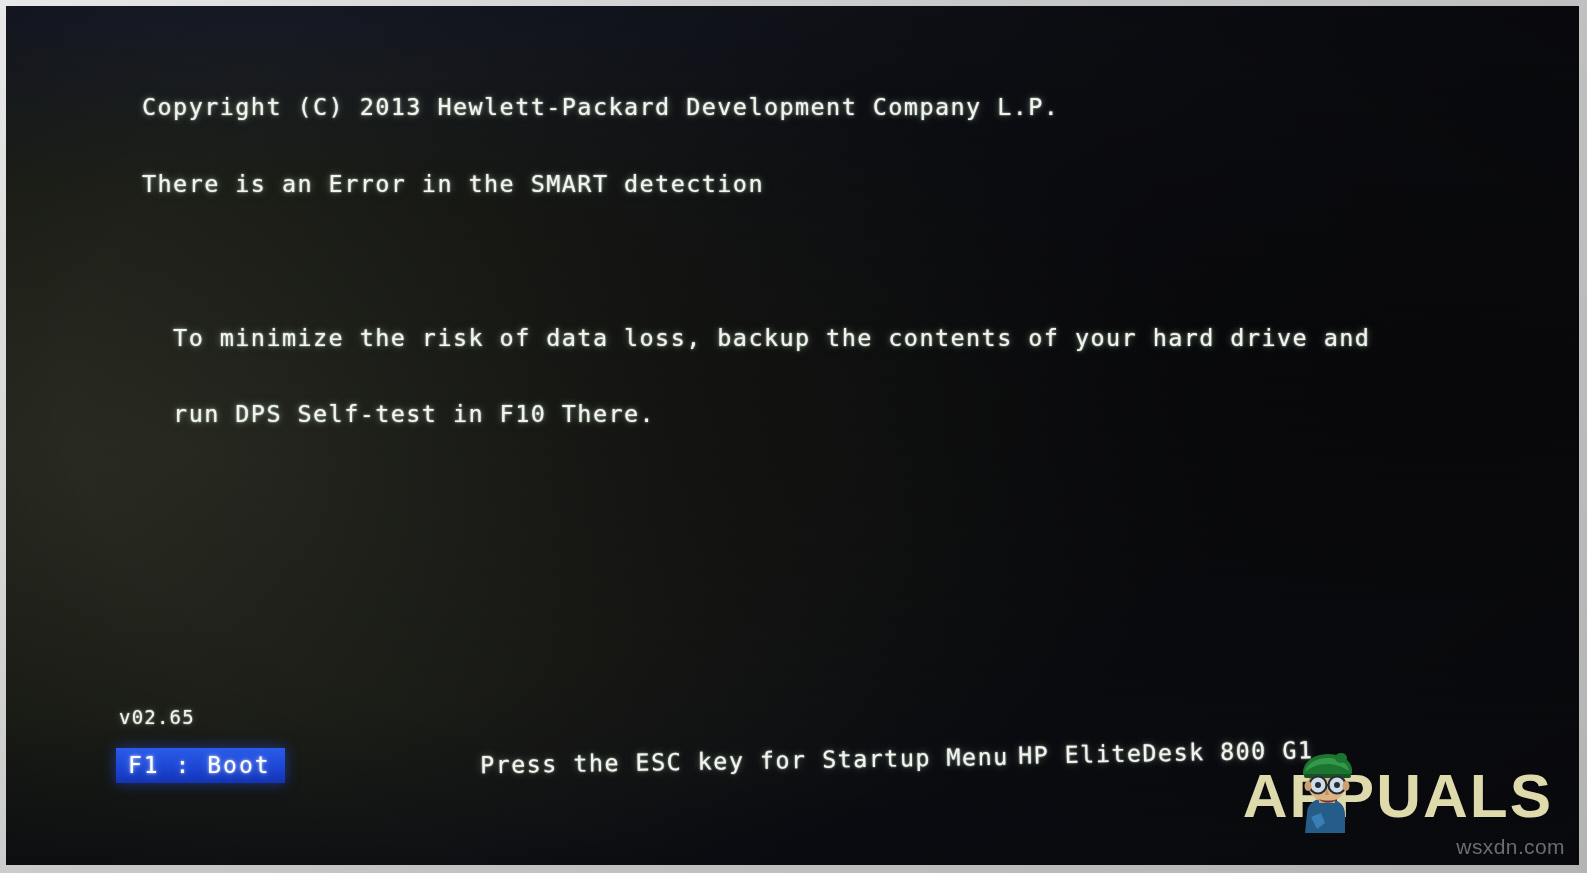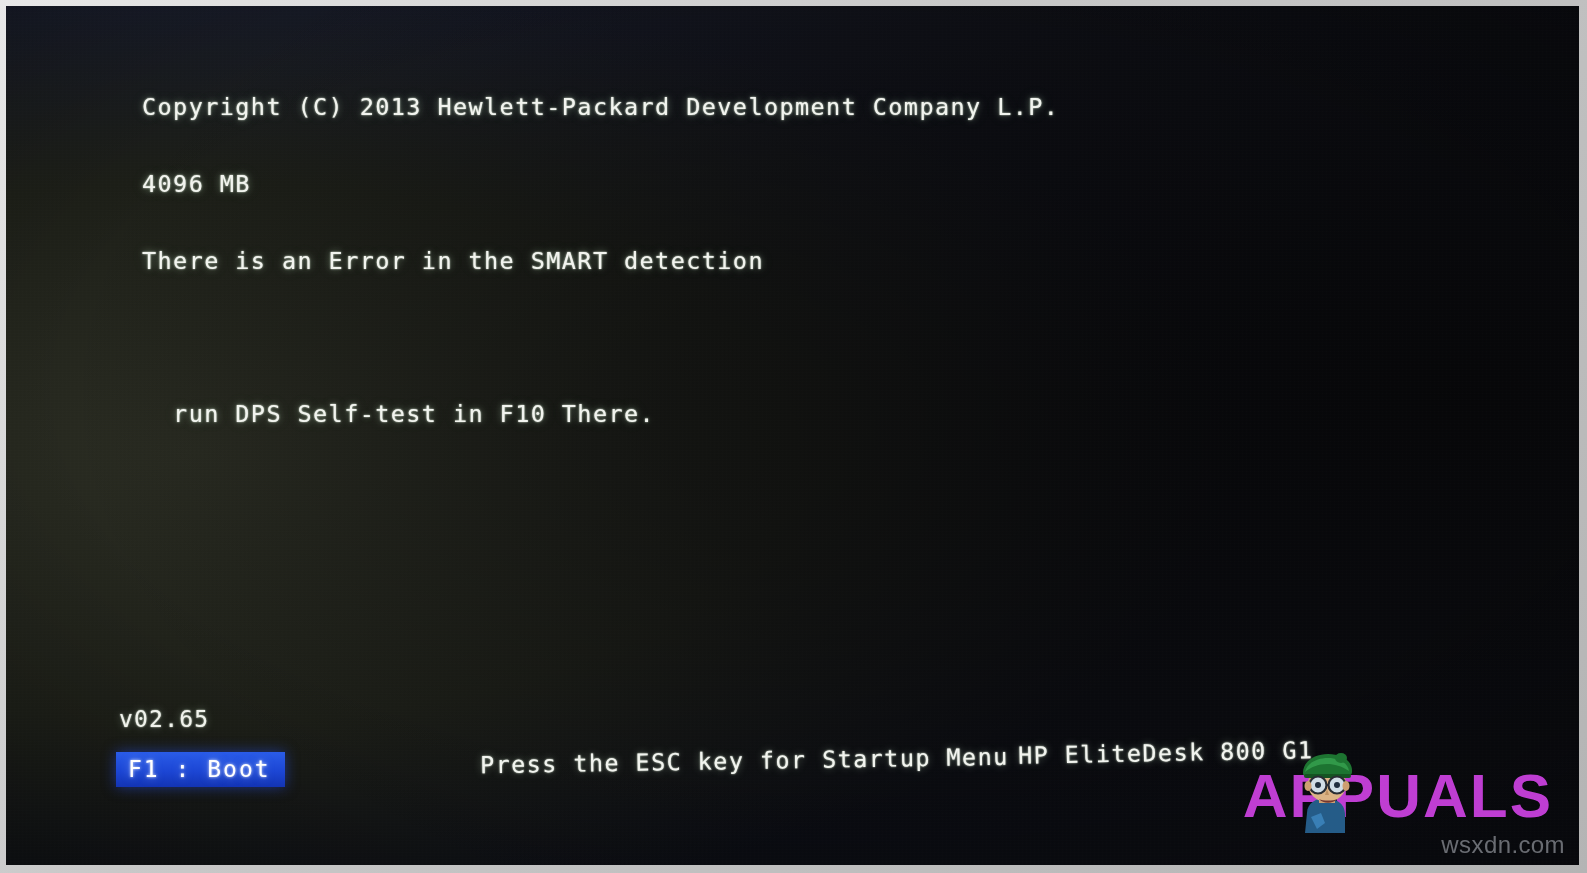--- a/index.html
+++ b/index.html
@@ -87,21 +87,21 @@
   .bios-text .gap{ display:block; height:25.6px; }
 
   
   #bottom-left{
     position:absolute;
     left:110px;
     top:700px;
     z-index:6;
   }
   #version-label{
-    font-size:23px;
+    font-size:19px;
     letter-spacing:1.2px;
     color:#f0f2ec;
     white-space:pre;
     text-shadow:0 0 2px rgba(235,245,230,.9), 0 0 8px rgba(185,220,190,.4);
     padding-left:3px;
   }
   #f1-boot{
     margin-top:20px;
     display:inline-block;
     background:linear-gradient(180deg,#2a5ce8 0%, #1c46d4 55%, #1334b4 100%);
@@ -148,63 +148,63 @@
     display:flex;
     align-items:center;
     z-index:7;
     opacity:.95;
   }
   #watermark .wm-text{
     font-family:"Liberation Sans","DejaVu Sans",sans-serif;
     font-weight:bold;
     font-size:62px;
     letter-spacing:2px;
-    color:#d946ef;
+    color:#fef9c3;
     opacity:.92;
     line-height:1;
   }
   #mascot{
     position:absolute;
     left:48px;
     bottom:-6px;
     width:74px;
     height:82px;
     z-index:8;
   }
 
   
   #corner-watermark{
     position:absolute;
     right:14px;
     bottom:6px;
     font-family:"Liberation Sans","DejaVu Sans",sans-serif;
-    font-size:24px;
+    font-size:21px;
     color:#8f9299;
     opacity:.72;
     letter-spacing:.4px;
     z-index:9;
   }
 </style>
 </head>
 <body>
 
 <div id="photo-frame">
   <div id="screen">
 
     <div class="light-a"></div>
     <div class="light-b"></div>
     <div class="light-c"></div>
     <div class="light-d"></div>
     <div class="grain"></div>
 
     <div class="bios-text">
       <span class="line">Copyright (C) 2013 Hewlett-Packard Development Company L.P.</span>
-      <span class="line">4096 MB</span>
       <span class="line">There is an Error in the SMART detection</span>
       <span class="gap"></span>
+      <span class="line">  To minimize the risk of data loss, backup the contents of your hard drive and</span>
       <span class="line">  run DPS Self-test in F10 There.</span>
     </div>
 
     <div id="bottom-left">
       <div id="version-label">v02.65</div>
       <div id="f1-boot">F1 : Boot</div>
     </div>
 
     <div id="esc-hint">Press the ESC key for Startup Menu</div>
     <div id="model-name">HP EliteDesk 800 G1</div>

